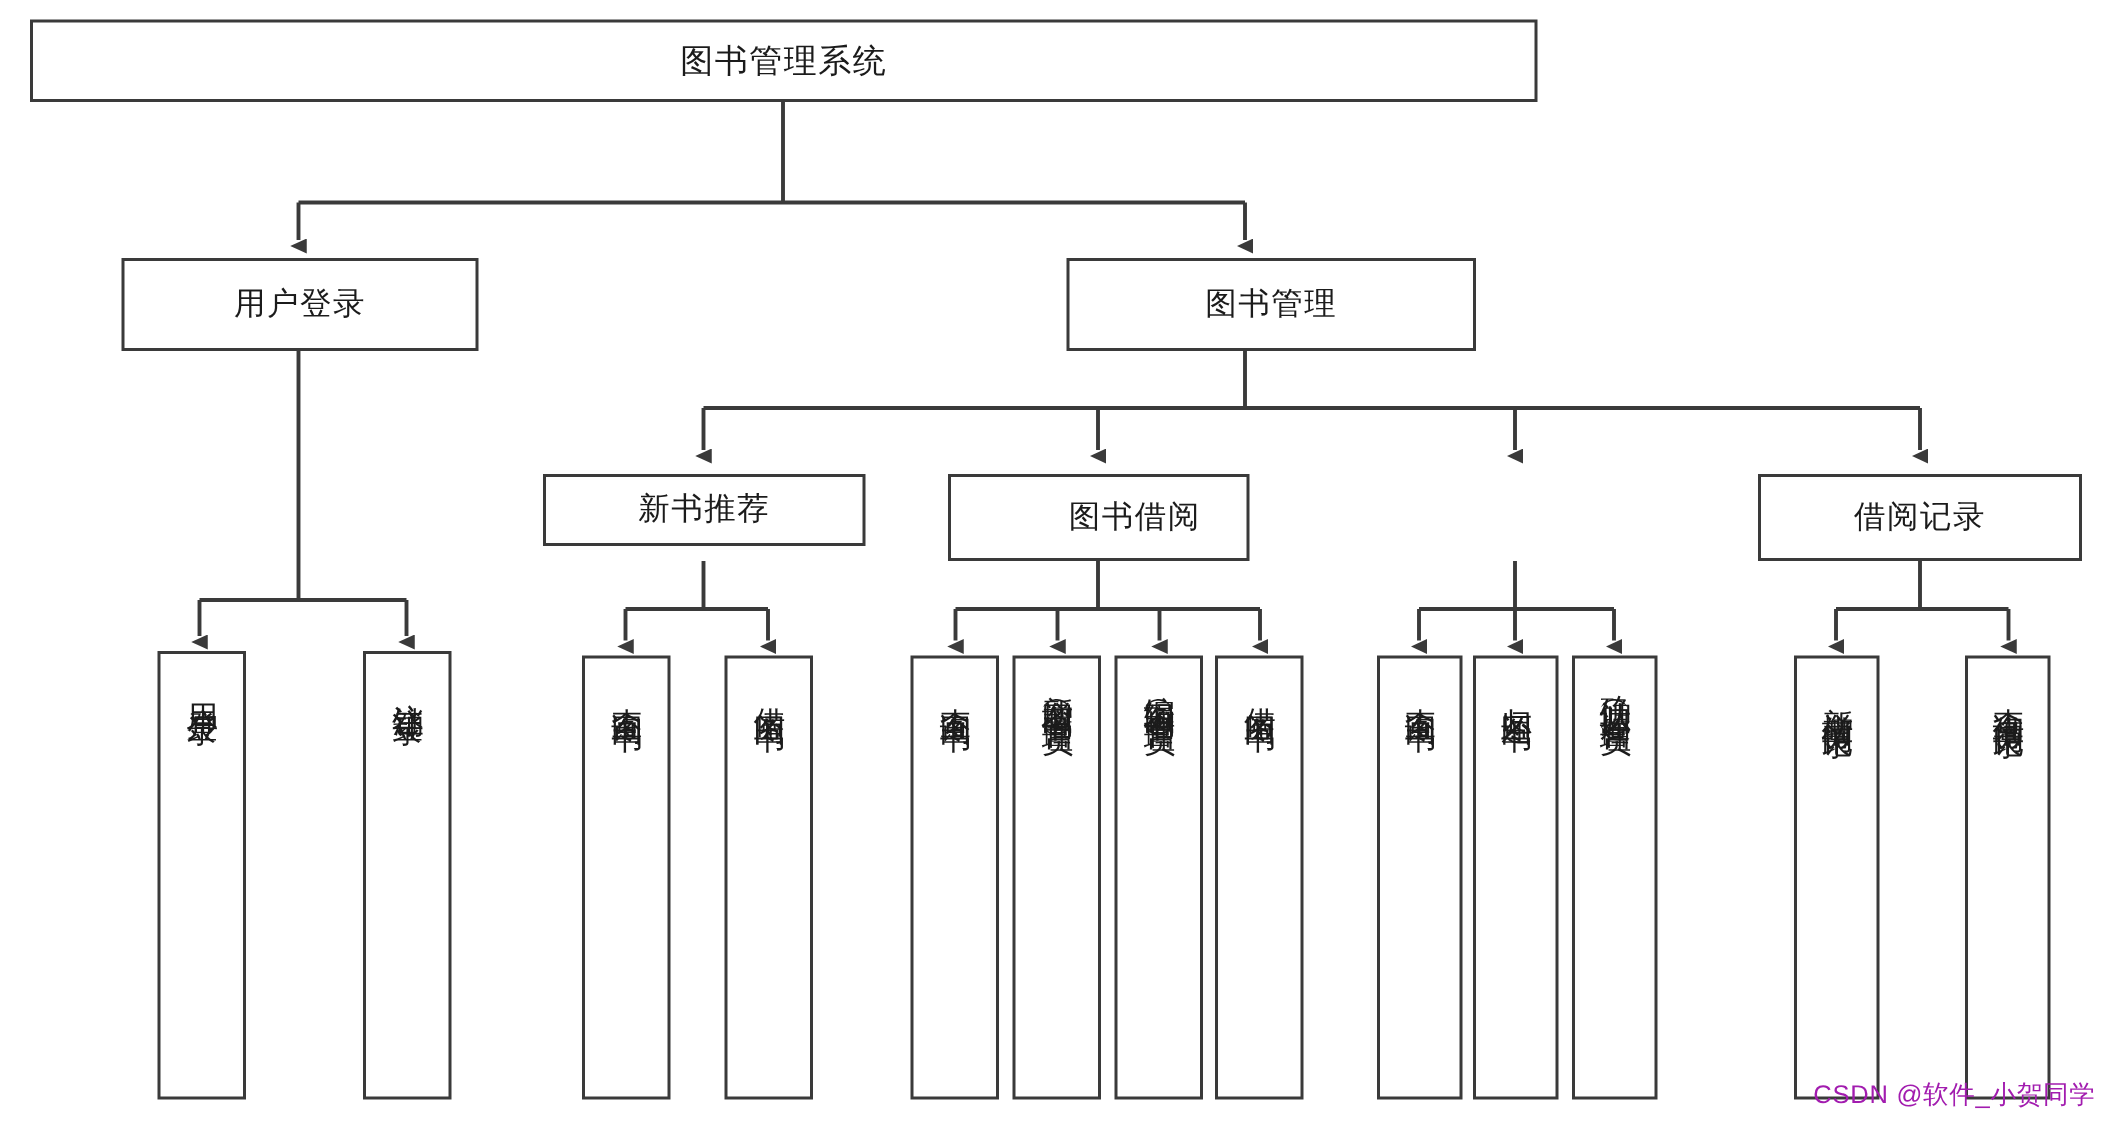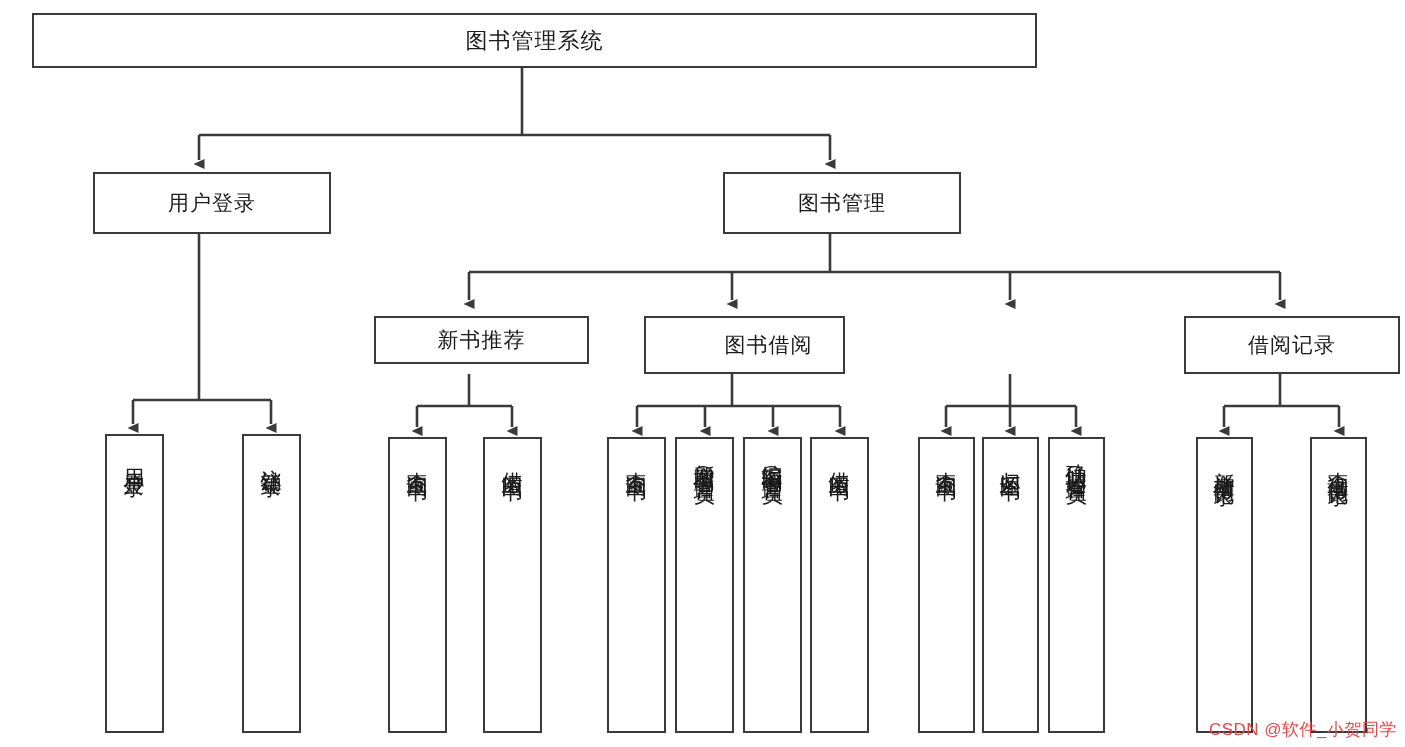--- a/index.html
+++ b/index.html
@@ -17,21 +17,20 @@
     border:2.5px solid #3a3a3a;
     display:flex;
     align-items:center;
     justify-content:center;
     color:#1b1b1b;
     line-height:1.18;
   }
   .node.h{           
     font-size:21px;
     letter-spacing:1px;
-    margin-left:12px;
   }
   .node.root{font-size:22px;}
   .node.v{           
     font-size:21px;
     align-items:flex-start;
     justify-content:center;
     padding-top:16px;
   }
   .node.v .vt{
     writing-mode:vertical-rl;
@@ -40,21 +39,21 @@
     white-space:nowrap;
     line-height:1;
   }
   .node.v.tall .vt{padding-top:0px;}
 
   .watermark{
     position:absolute;
     right:8px;
     bottom:6px;
     font-size:17px;
-    color:#ef4444;
+    color:#a21caf;
     letter-spacing:.5px;
     white-space:nowrap;
     pointer-events:none;
   }
 </style>
 </head>
 <body>
 
 <div id="stage">
 
@@ -111,21 +110,21 @@
     </g>
   </svg>
 
   <div class="node h root" style="left:20px;top:13px;width:1005px;height:55px;">
     <span>图书管理系统</span>
   </div>
 
   <div class="node h" style="left:81px;top:172px;width:238px;height:62px;">
     <span>用户登录</span>
   </div>
-  <div class="node h" style="left:711px;top:172px;width:238px;height:62px;">
+  <div class="node h" style="left:711px;top:172px;width:273px;height:62px;">
     <span>图书管理</span>
   </div>
 
   <div class="node h" style="left:362px;top:316px;width:215px;height:48px;">
     <span>新书推荐</span>
   </div>
   <div class="node h" style="left:632px;top:316px;width:201px;height:58px;padding-left:48px;">
     <span>图书借阅</span>
   </div>
   <div class="node h" style="left:1172px;top:316px;width:216px;height:58px;align-items:center;">

